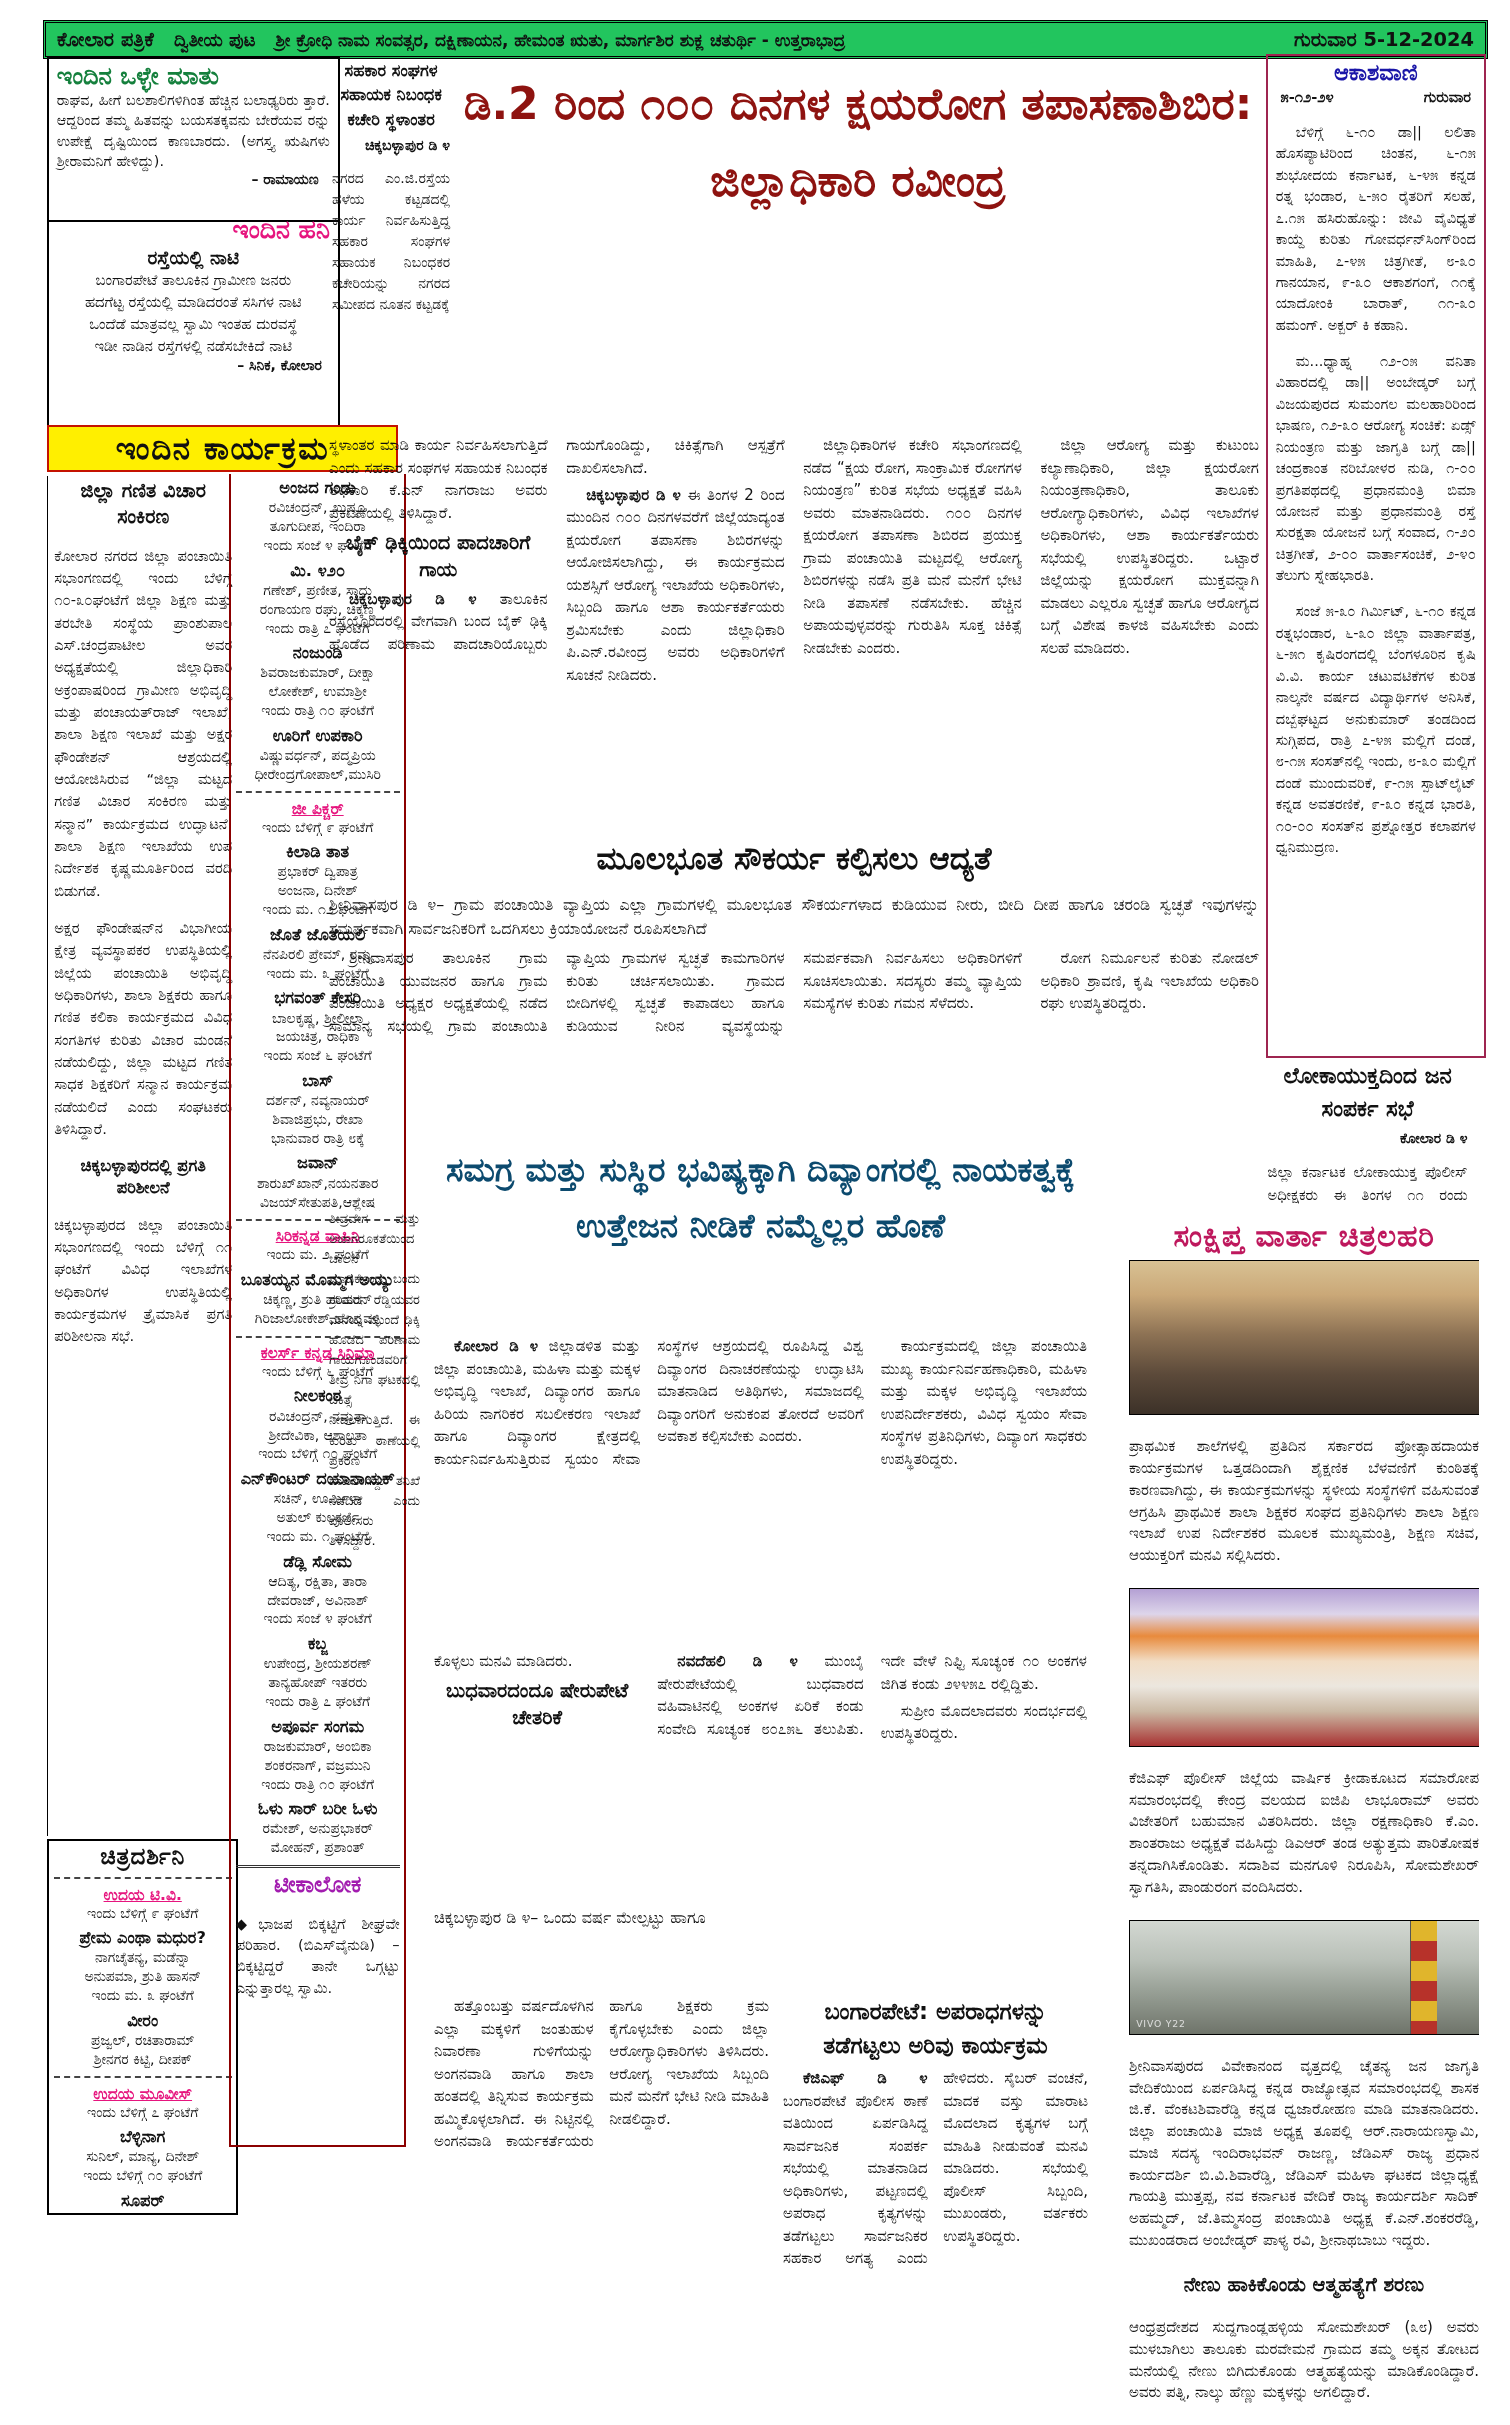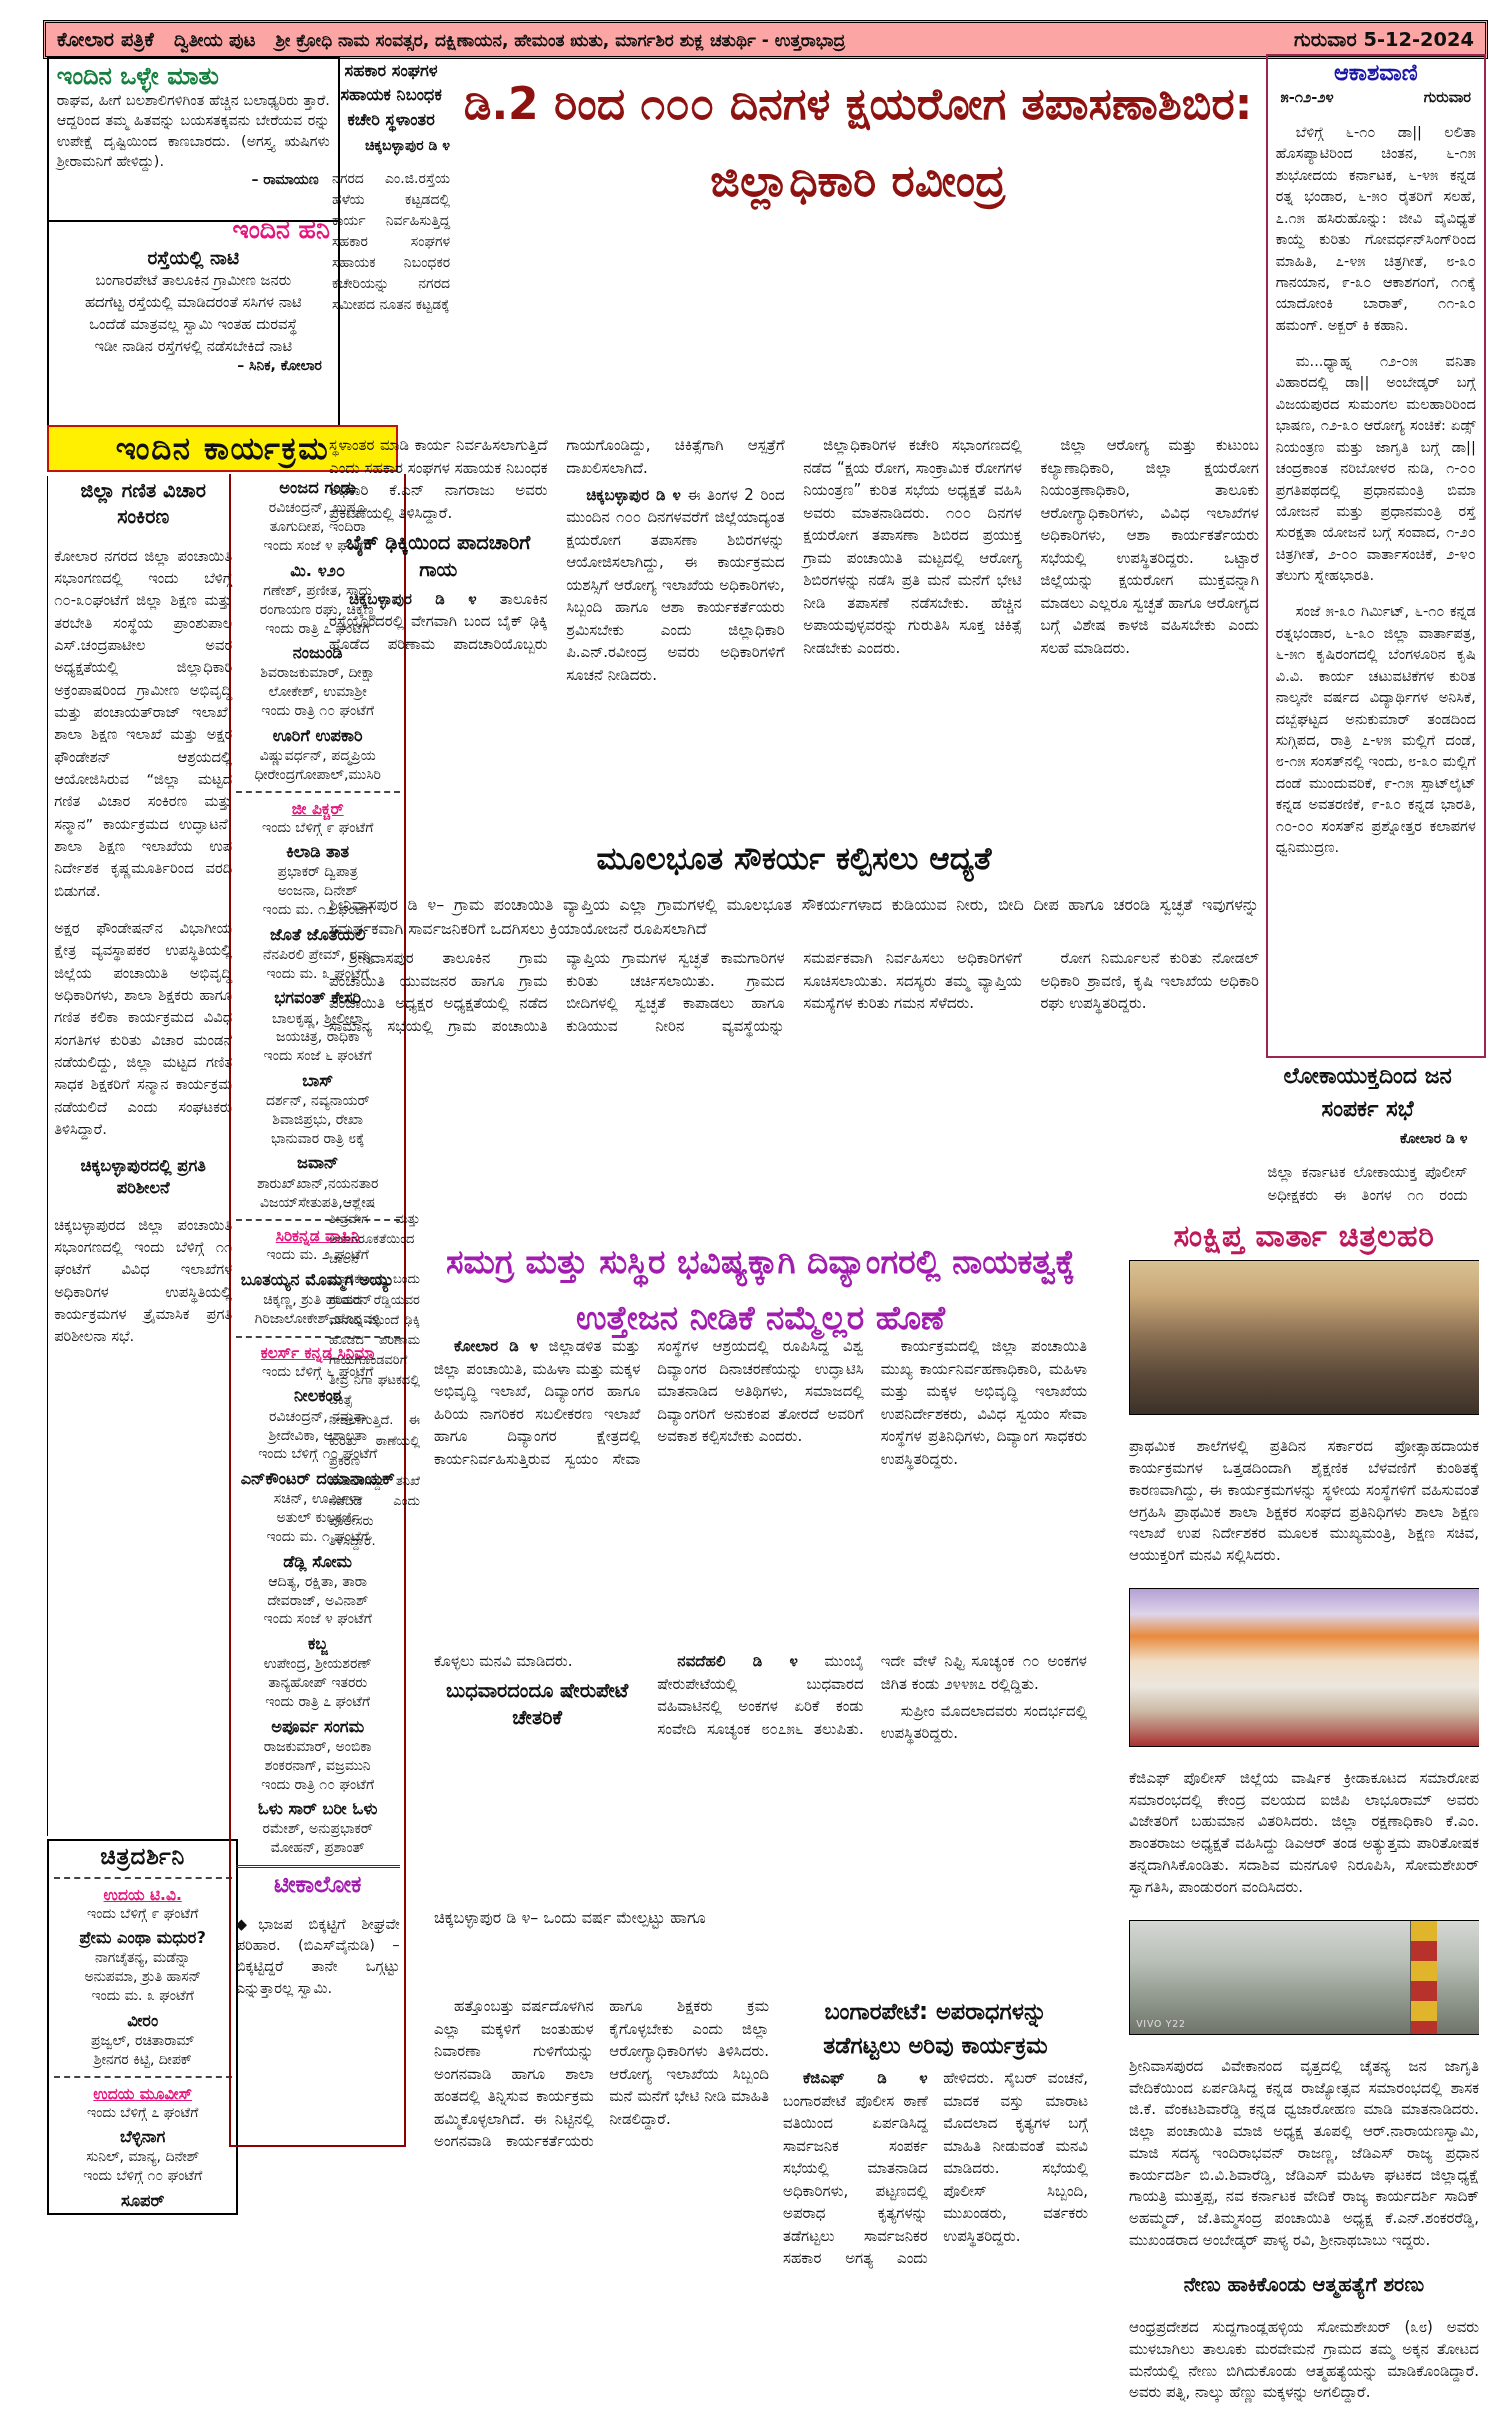--- a/index.html
+++ b/index.html
@@ -1,20 +1,20 @@
 <!DOCTYPE html>
 <html style="font-size:12.4px"><head>
 <meta charset="utf-8">
 <style>
   html,body{margin:0;padding:0;background:#ffffff;}
   body{width:1510px;height:2426px;position:relative;font-family:"DejaVu Sans",sans-serif;color:#111;}
   .abs{position:absolute;overflow:hidden;}
 
   
-  #masthead{left:43px;top:20px;width:1417px;height:33px;border:3.9px double #000;display:flex;align-items:center;padding:0 11px;gap:20px;background:#fca5a5;}
+  #masthead{left:43px;top:20px;width:1417px;height:33px;border:3.9px double #000;display:flex;align-items:center;padding:0 11px;gap:20px;background:#22c55e;}
   .mh-paper{font-size:19.4px;font-weight:bold;}
   .mh-ed{font-size:18px;font-weight:bold;}
   .mh-pan{font-size:17px;font-weight:bold;flex:1;}
   .mh-date{font-size:19.4px;font-weight:bold;white-space:nowrap;}
 
   
   #goodword{left:47px;top:57px;width:273px;height:155px;border:2.3px solid #000;padding:3.1px 7.8px;}
   .gw-h{color:#15803d;font-size:24px;font-weight:bold;text-align:left;}
   .gw-b{font-size:14.3px;line-height:1.42;text-align:justify;}
   .gw-a{font-size:14px;font-weight:bold;text-align:right;padding-right:11px;}
@@ -69,21 +69,21 @@
   .body-p{font-size:15px;line-height:1.5;text-align:justify;margin:0 0 4.7px 0;text-indent:20px;}
   .body-p.noind{text-indent:0;}
 
   #moolabhoota{left:329px;top:840px;width:930px;height:358px;}
   .mb-h{font-size:31px;font-weight:bold;text-align:center;margin-bottom:6.2px;}
   .mb-lead{font-size:16px;line-height:1.5;text-align:justify;margin-bottom:6.2px;}
   .mb-cols{column-count:4;column-gap:18.6px;height:256px;overflow:hidden;}
 
   #narrow-tail{left:329px;top:1209px;width:91px;height:992px;font-size:13px;line-height:1.55;text-align:justify;}
 
-  #divyanga-head{left:434px;top:1234px;width:653px;height:118px;color:#a21caf;font-size:33px;font-weight:bold;line-height:1.7;text-align:center;}
+  #divyanga-head{left:434px;top:1142px;width:653px;height:118px;color:#0c4a6e;font-size:33px;font-weight:bold;line-height:1.7;text-align:center;}
   #divyanga-body{left:434px;top:1335px;width:653px;height:309px;column-count:3;column-gap:17px;}
 
   #mixed-band{left:434px;top:1650px;width:653px;height:247px;column-count:3;column-gap:17px;}
   .share-h{font-size:19.4px;font-weight:bold;text-align:center;line-height:1.4;margin:4.7px 0;}
 
   #jantu-head{left:434px;top:1901px;width:653px;height:90px;}
   .jt-h{font-size:30px;font-weight:bold;text-align:center;}
   .jt-lead{font-size:16px;line-height:1.5;text-align:justify;margin-top:4.7px;}
   #jantu-body{left:434px;top:1995px;width:335px;height:416px;column-count:2;column-gap:15.5px;}
 

